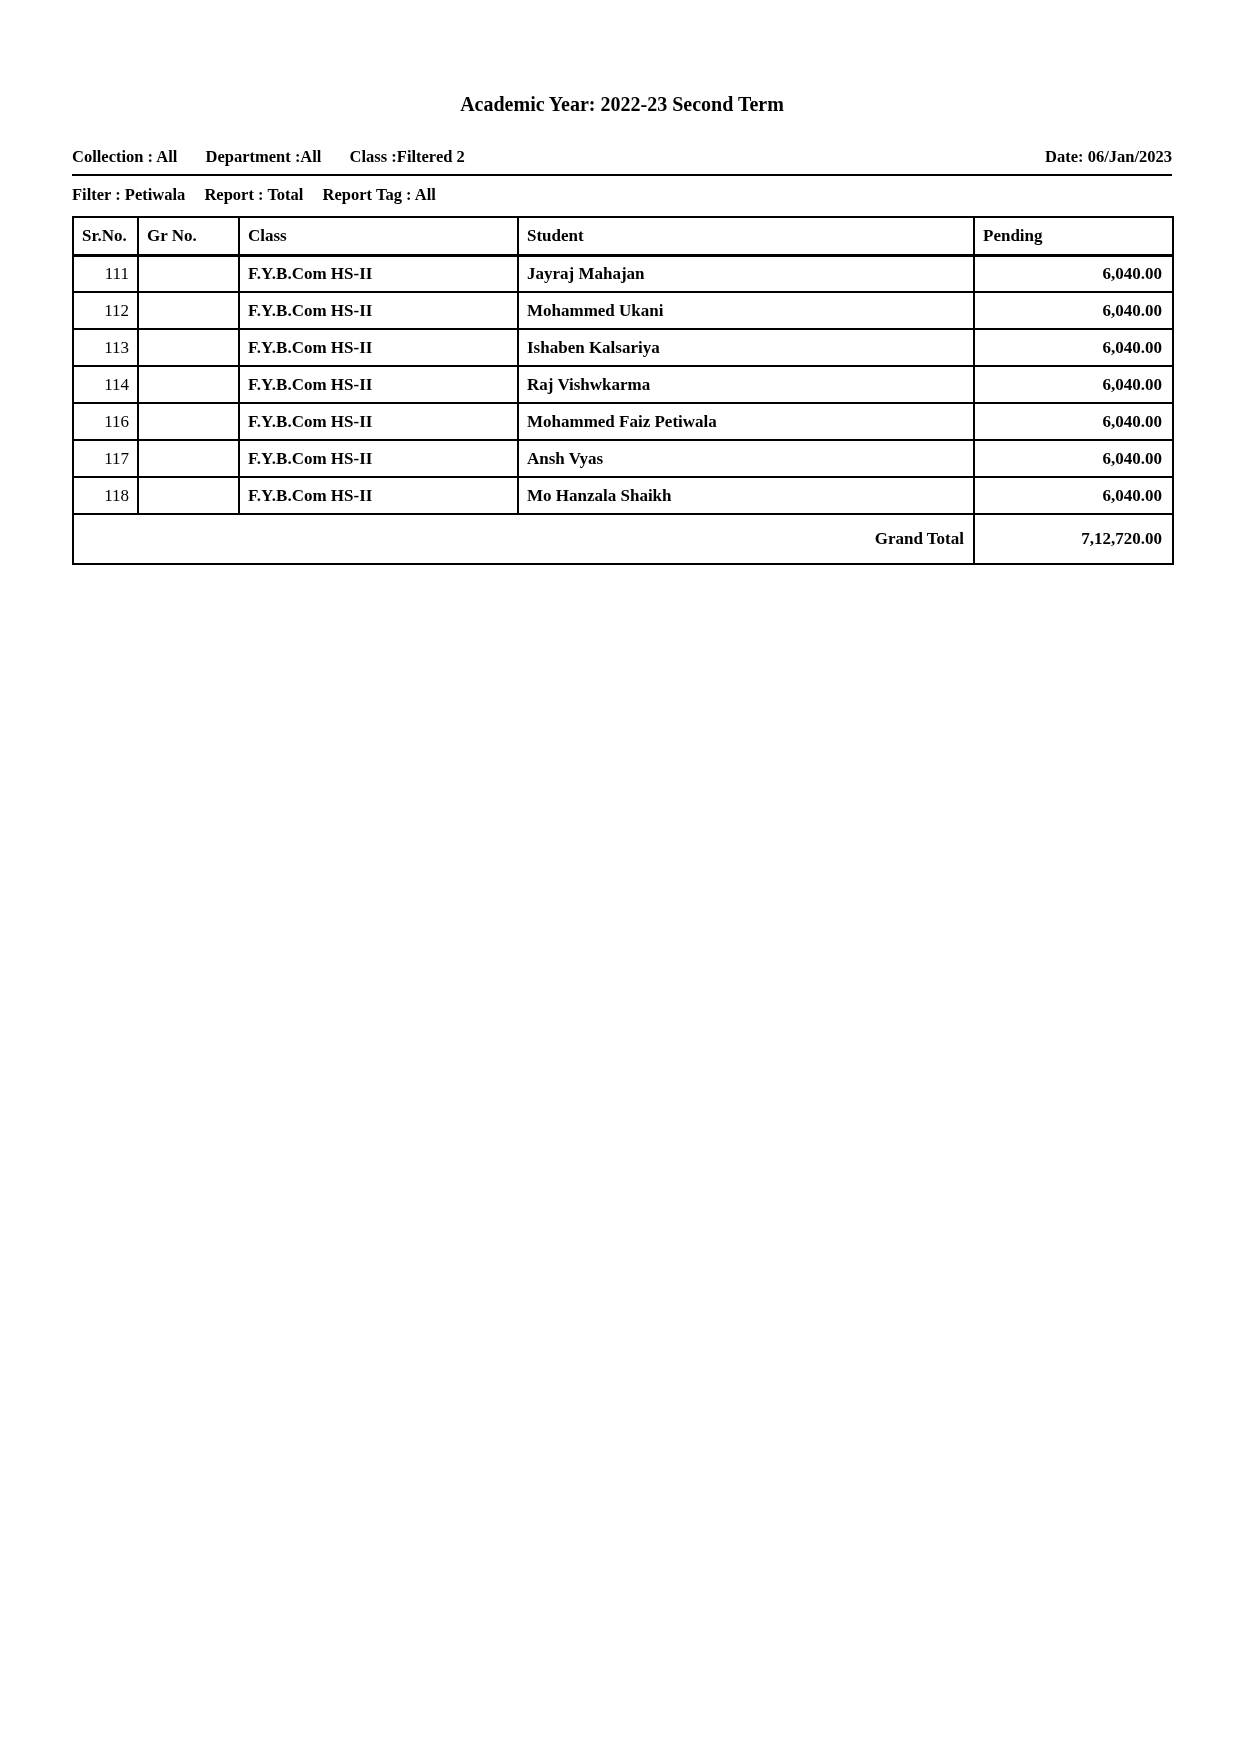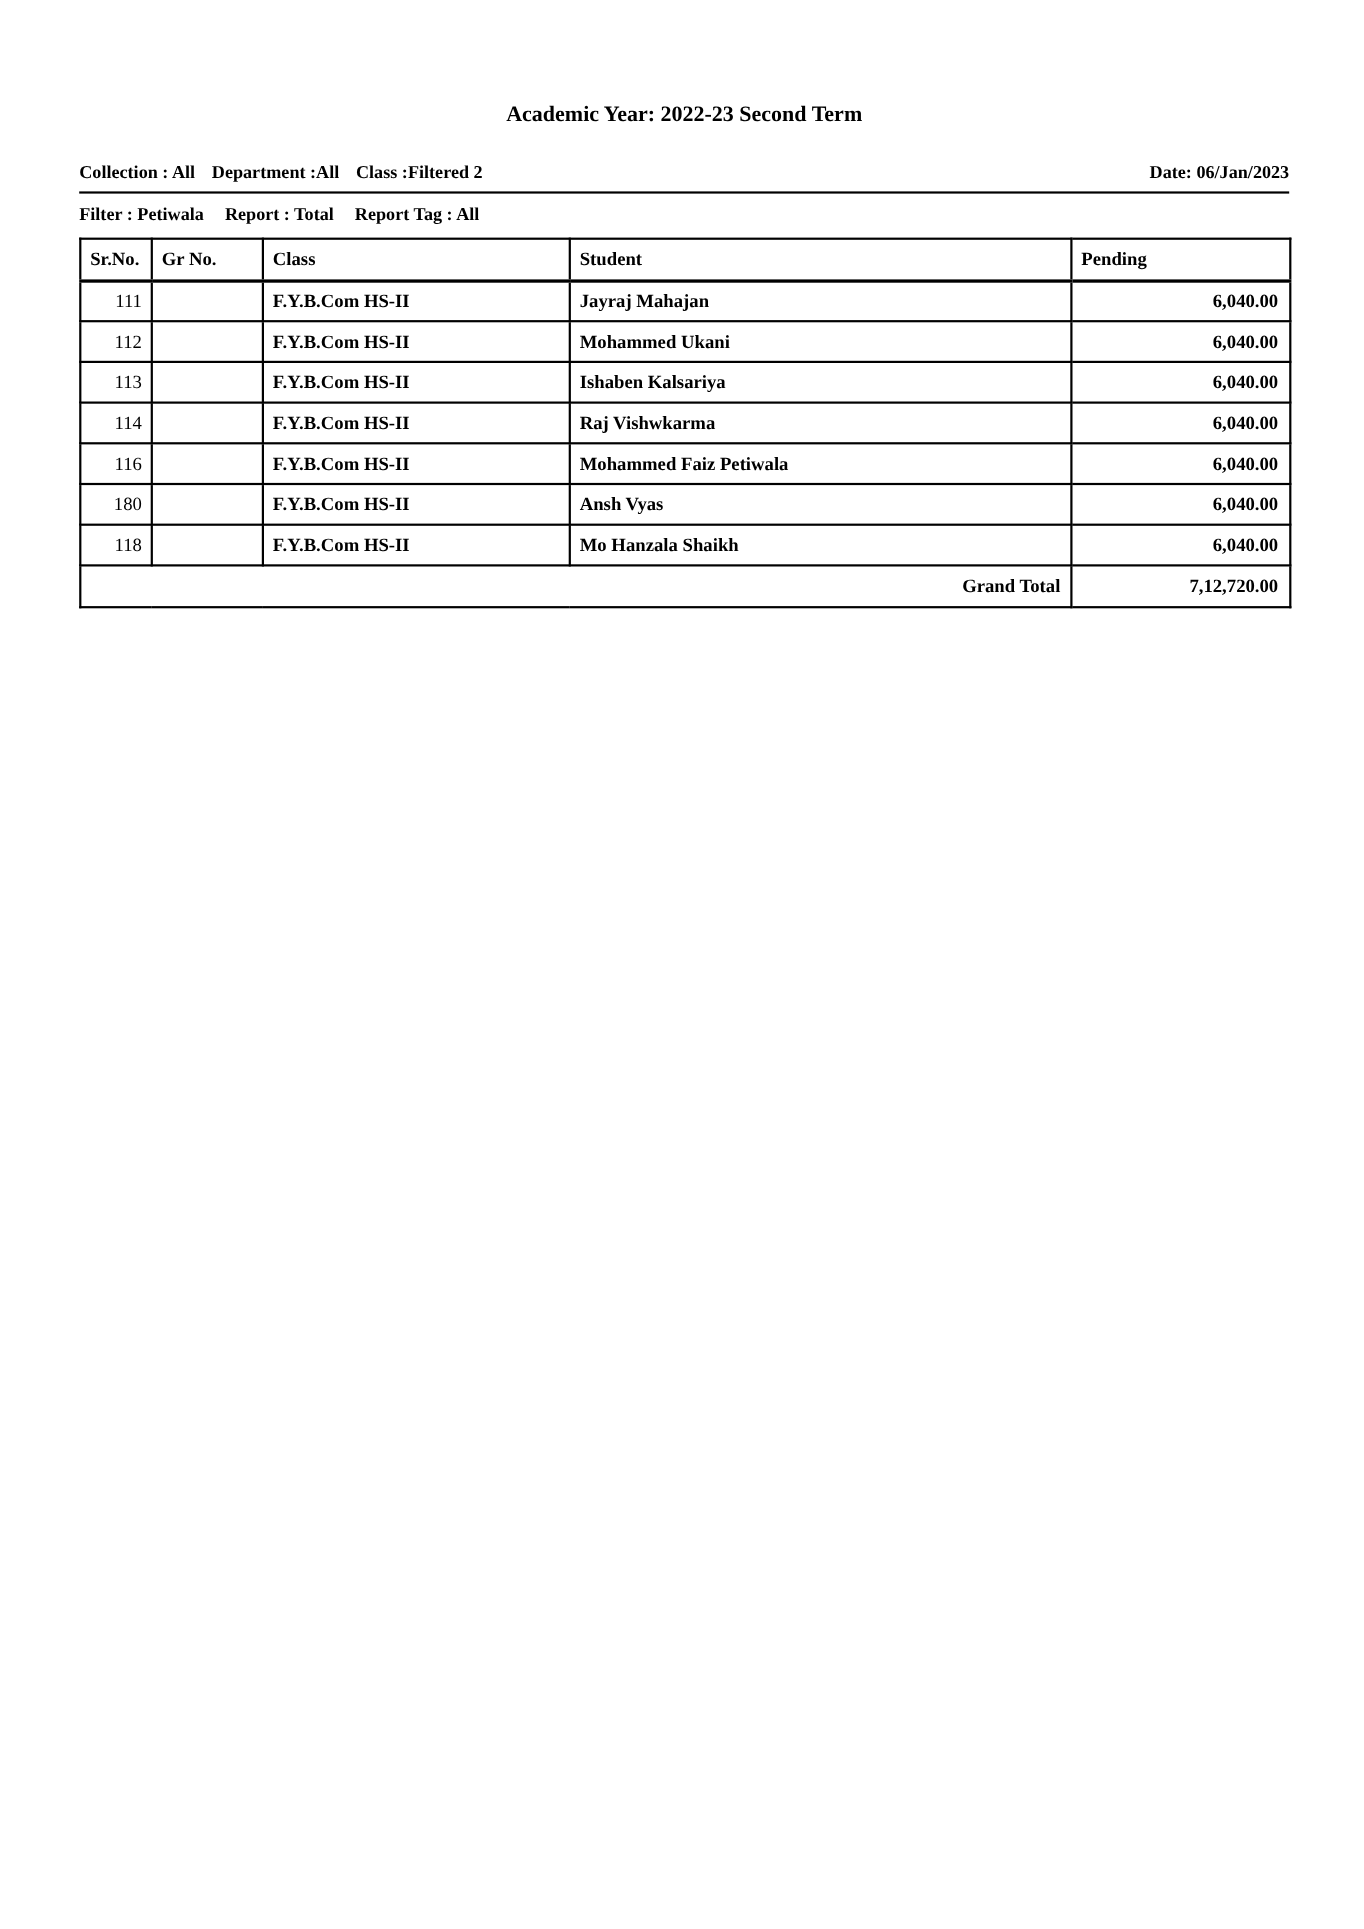--- a/index.html
+++ b/index.html
@@ -32,21 +32,21 @@
     margin-top: 31px;
     display: flex;
     justify-content: space-between;
     align-items: flex-end;
     font-weight: bold;
     font-size: 16.5px;
     line-height: 20px;
     padding-bottom: 7px;
     border-bottom: 2px solid #000000;
   }
-  .meta-left span { margin-right: 11px; }
+  .meta-left span { margin-right: 24px; }
   .meta-left span:last-child { margin-right: 0; }
   .filter-row {
     margin-top: 9px;
     font-weight: bold;
     font-size: 16.5px;
     line-height: 20px;
   }
   .filter-row span { margin-right: 15px; }
   table.fee-table {
     margin-top: 11px;
@@ -71,21 +71,21 @@
     font-weight: bold;
     font-size: 17px;
     text-align: left;
     border-bottom-width: 3px;
   }
   .fee-table tbody td { height: 37px; font-size: 17px; }
   .td-center  { text-align: right; }
   .td-left    { text-align: left; font-weight: bold; }
   .td-right   { text-align: right; padding-right: 10px !important; font-weight: bold; }
   .fee-table tr.grand-total-row td {
-    height: 38px;
+    height: 50px;
     font-weight: bold;
     font-size: 17px;
     text-align: right;
   }
   .fee-table tr.grand-total-row td.gt-label { padding-right: 9px; }
 </style>
 </head>
 <body>
 
 <div class="page">
@@ -157,21 +157,21 @@
           <td class="td-right">6,040.00</td>
         </tr>
         <tr>
           <td class="td-center">116</td>
           <td class="td-left"></td>
           <td class="td-left">F.Y.B.Com HS-II</td>
           <td class="td-left">Mohammed Faiz Petiwala</td>
           <td class="td-right">6,040.00</td>
         </tr>
         <tr>
-          <td class="td-center">180</td>
+          <td class="td-center">117</td>
           <td class="td-left"></td>
           <td class="td-left">F.Y.B.Com HS-II</td>
           <td class="td-left">Ansh Vyas</td>
           <td class="td-right">6,040.00</td>
         </tr>
         <tr>
           <td class="td-center">118</td>
           <td class="td-left"></td>
           <td class="td-left">F.Y.B.Com HS-II</td>
           <td class="td-left">Mo Hanzala Shaikh</td>

